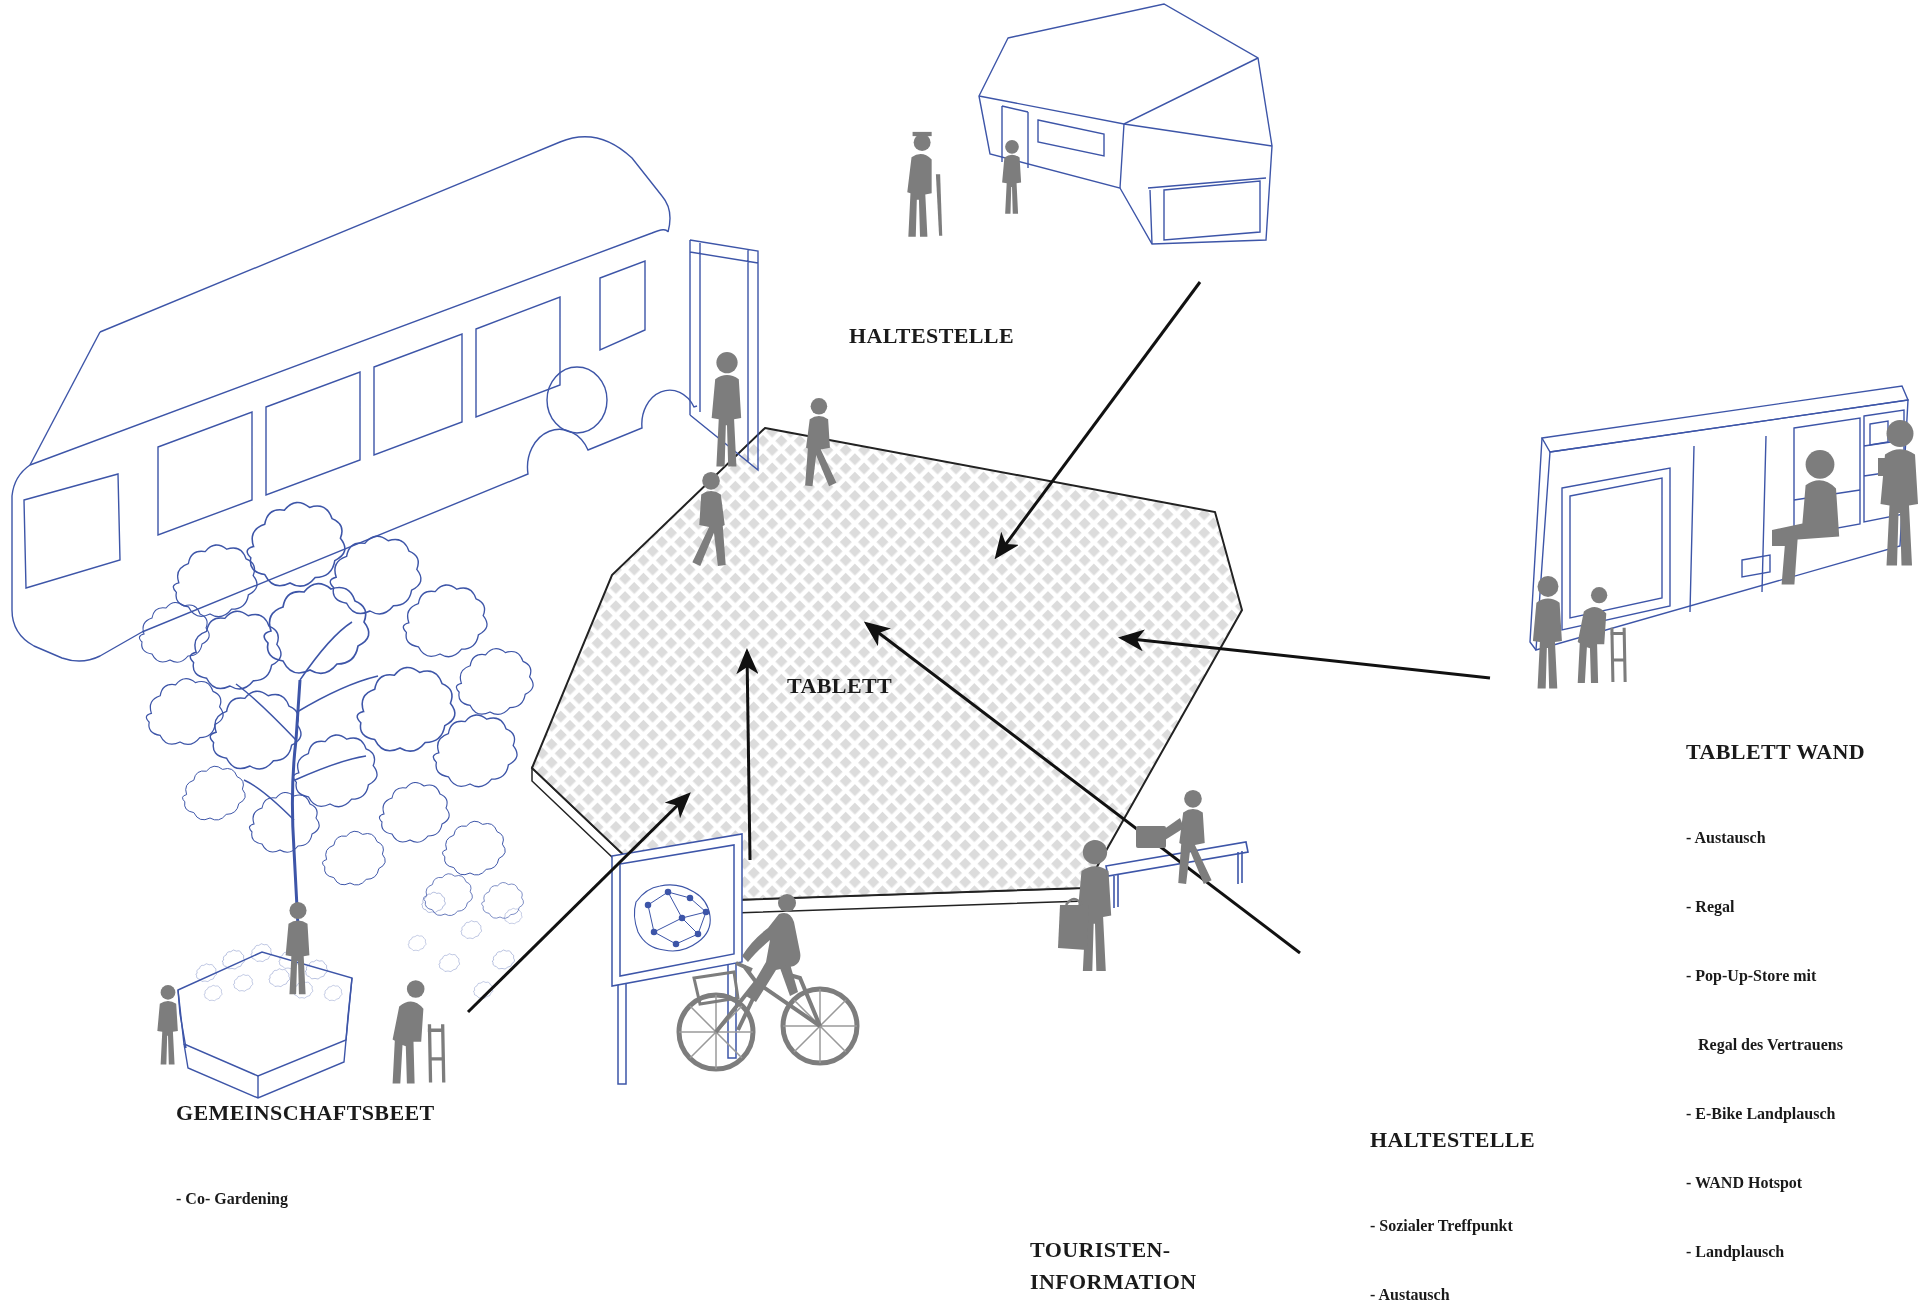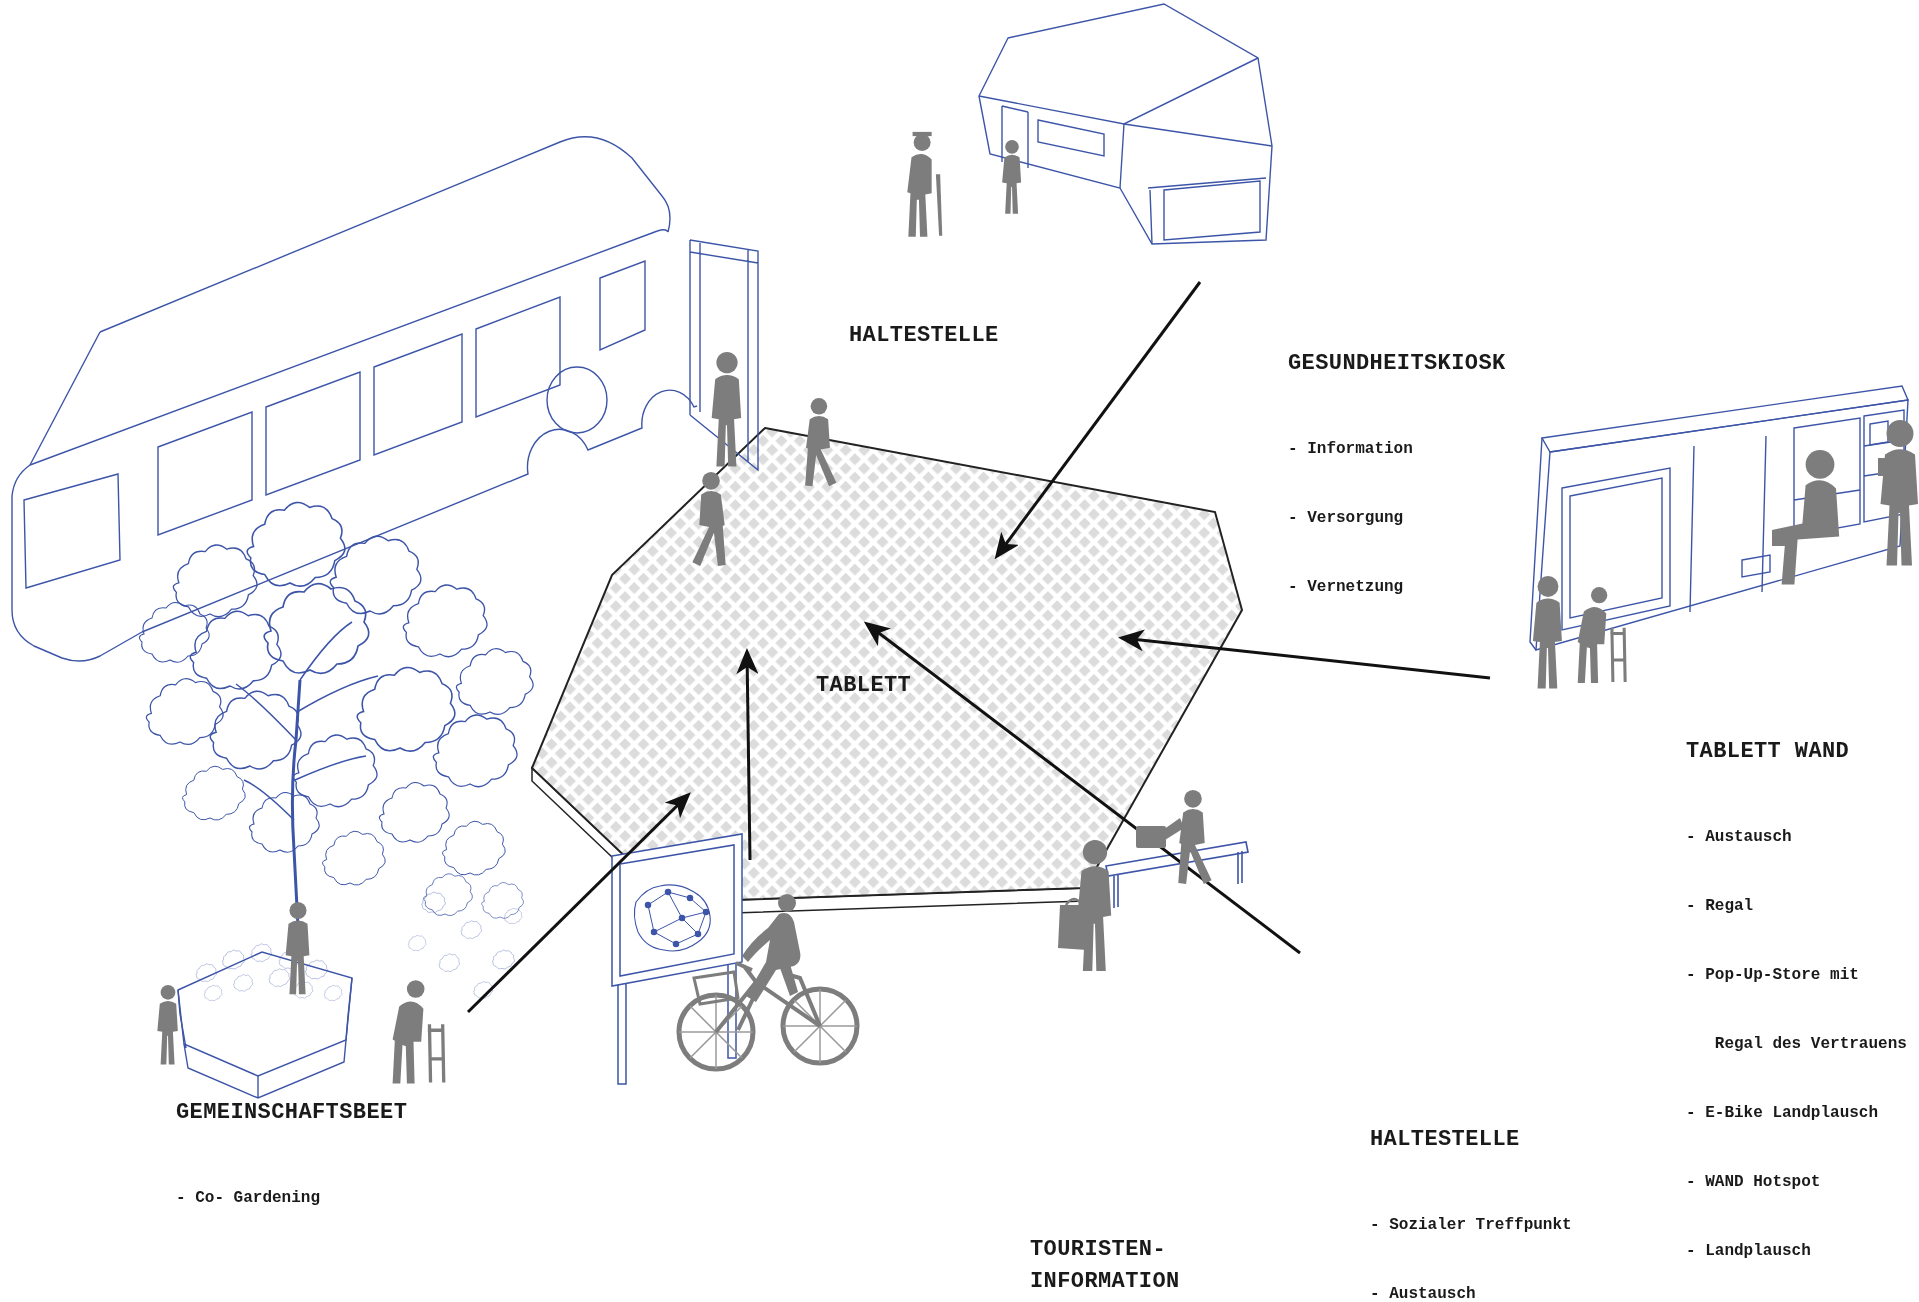--- a/index.html
+++ b/index.html
@@ -1,17 +1,17 @@
 <!DOCTYPE html>
 <html><head>
 <meta charset="utf-8">
 <style>
   html,body{margin:0;padding:0;background:#fff}
   .canvas{position:relative;width:1919px;height:1302px;background:#fff;overflow:hidden;
-          font-family:Liberation Mono, monospace;color:#1a1a1a}
+          font-family:Liberation Serif, serif;color:#1a1a1a}
   svg.art{position:absolute;left:0;top:0}
   .lbl{position:absolute;color:#1a1a1a}
   .lbl .t{font-weight:700;font-size:22px;line-height:27px;letter-spacing:.4px;white-space:nowrap}
   .lbl .items{margin-top:15px;font-weight:700;font-size:16px;line-height:23px;white-space:pre}
   .lbl .items div{white-space:pre}
 </style>
 </head>
 <body>
 
 <div class="canvas">
@@ -219,30 +219,22 @@
       <path d="M779,914 Q790,910 794,922 L800,952 Q802,962 794,966 L776,970 L756,1002 L746,996 L766,962 L770,940 Q756,952 748,962 L742,956 Q752,940 768,928 Z" fill="#7d7d7d"></path>
       <path d="M780,968 L790,996 L798,992 L790,964 Z" fill="#7d7d7d"></path>
     </g>
   </g>
 </svg>
 
 <div class="lbl" style="left:849px;top:322px">
   <div class="t">HALTESTELLE</div>
 </div>
 
-<div class="lbl" style="left:1288px;top:350px">
-  <div class="t">GESUNDHEITSKIOSK</div>
-  <div class="items">
-    <div>- Information</div>
-    <div>- Versorgung</div>
-    <div>- Vernetzung</div>
-  </div>
-</div>
-
-<div class="lbl" style="left:816px;top:672px">
+
+<div class="lbl" style="left:787px;top:672px">
   <div class="t">TABLETT</div>
 </div>
 
 <div class="lbl" style="left:1686px;top:738px">
   <div class="t">TABLETT WAND</div>
   <div class="items">
     <div>- Austausch</div>
     <div>- Regal</div>
     <div>- Pop-Up-Store mit</div>
     <div>   Regal des Vertrauens</div>

